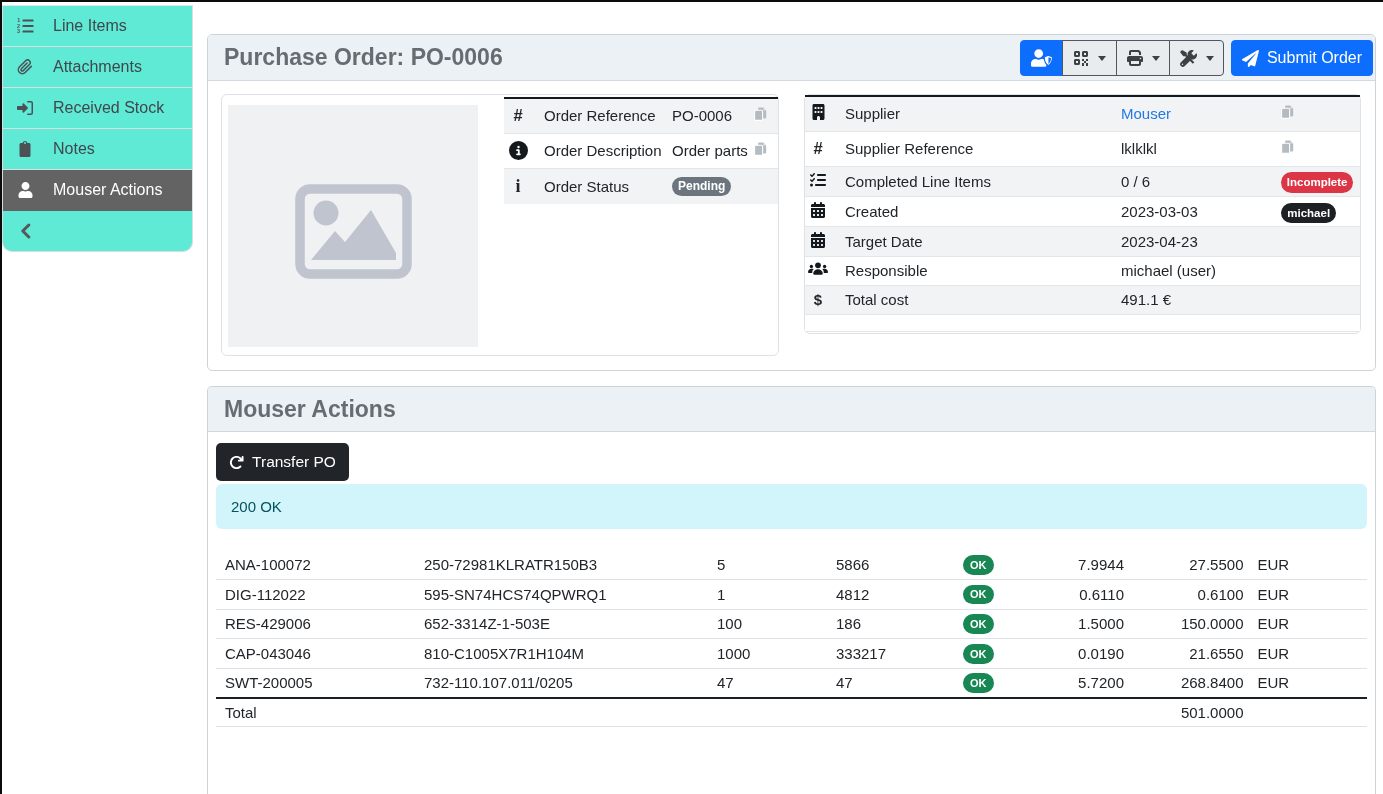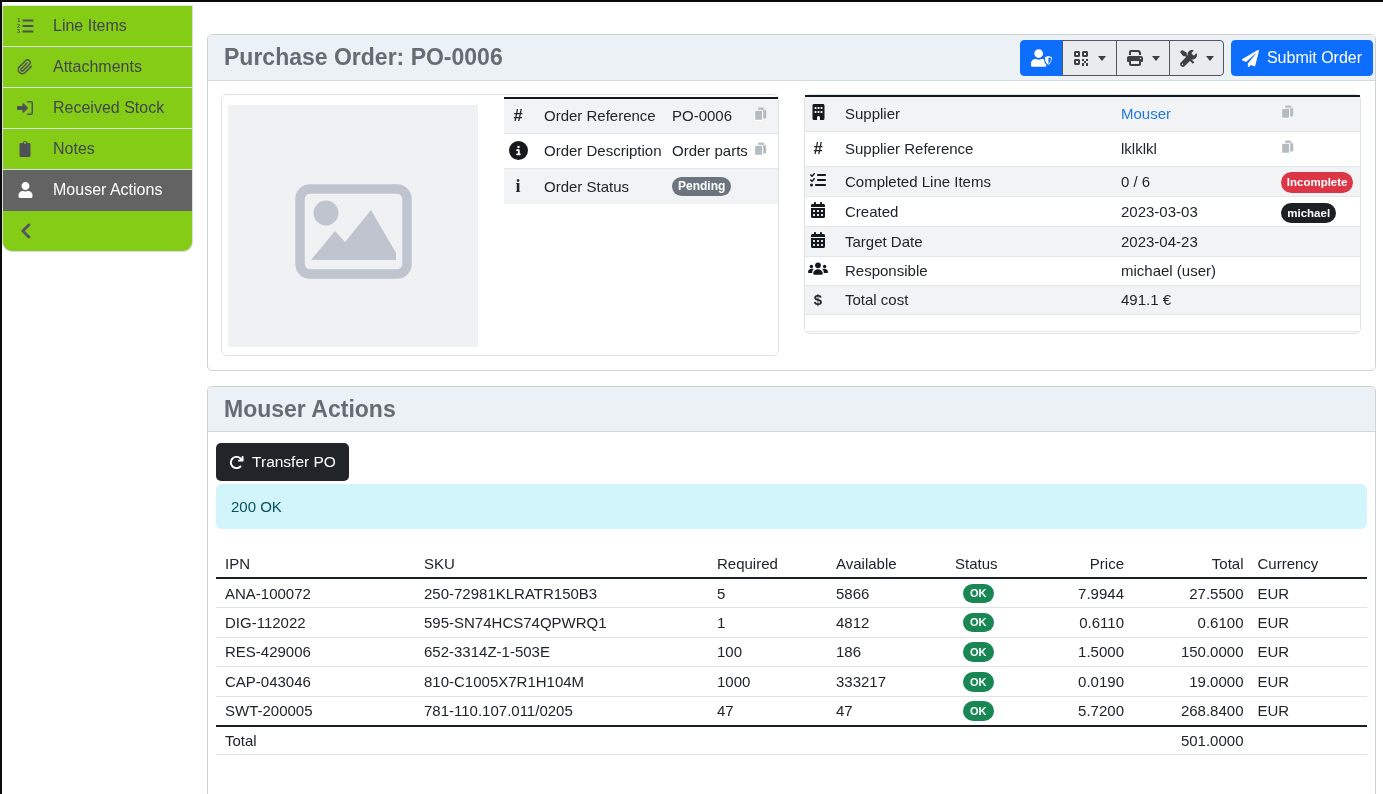--- a/index.html
+++ b/index.html
@@ -8,21 +8,21 @@
   width:1383px; height:794px; position:relative; overflow:hidden;
   background:#fff; font-family:"Liberation Sans", sans-serif;
   -webkit-font-smoothing:antialiased;
 }
 .edge-top {position:absolute; left:0; top:0; width:1383px; height:2px; background:#0b0b0b; z-index:50;}
 .edge-left {position:absolute; left:0; top:0; width:2px; height:794px; background:#0b0b0b; z-index:50;}
 
 
 #sidebar {
   position:absolute; left:2px; top:5px; width:191px;
-  background:#84cc16; border:1px solid #d8dde2; border-top-color:#e2e6ea;
+  background:#5eead4; border:1px solid #d8dde2; border-top-color:#e2e6ea;
   border-radius:0 0 10px 10px;
 }
 .sb-item {
   display:flex; align-items:center; height:41px;
   border-bottom:1px solid #d9dee3; color:#41474d; font-size:16px;
 }
 .sb-item .ic { width:18px; margin-left:13px; margin-right:19px; display:flex; justify-content:center; }
 .sb-item.active { background:#636363; color:#fff; border-color:#636363; }
 .sb-item.last { border-bottom:none; height:40px; border-radius:0 0 9px 9px;}
 
@@ -333,30 +333,20 @@
         <col style="width:199px">
           <col style="width:293px">
           <col style="width:119px">
           <col style="width:116px">
         <col style="width:102px">
           <col style="width:87px">
           <col style="width:119.5px">
           <col style="width:115.5px">
       </colgroup>
       <tbody>
-          <tr>
-            <th>IPN</th>
-            <th>SKU</th>
-            <th>Required</th>
-            <th>Available</th>
-            <th class="st">Status</th>
-            <th class="r">Price</th>
-            <th class="r">Total</th>
-            <th class="cur">Currency</th>
-          </tr>
       <tr>
             <td>ANA-100072</td>
             <td>250-72981KLRATR150B3</td>
             <td>5</td>
             <td>5866</td>
             <td class="st"><span class="badge green">OK</span></td>
             <td class="r">7.9944</td>
             <td class="r">27.5500</td>
             <td class="cur">EUR</td>
           </tr>
@@ -380,26 +370,26 @@
             <td class="r">150.0000</td>
             <td class="cur">EUR</td>
           </tr>
       <tr>
             <td>CAP-043046</td>
             <td>810-C1005X7R1H104M</td>
             <td>1000</td>
             <td>333217</td>
             <td class="st"><span class="badge green">OK</span></td>
             <td class="r">0.0190</td>
-            <td class="r">19.0000</td>
+            <td class="r">21.6550</td>
             <td class="cur">EUR</td>
           </tr>
       <tr class="lastrow">
             <td>SWT-200005</td>
-            <td>781-110.107.011/0205</td>
+            <td>732-110.107.011/0205</td>
             <td>47</td>
             <td>47</td>
             <td class="st"><span class="badge green">OK</span></td>
             <td class="r">5.7200</td>
             <td class="r">268.8400</td>
             <td class="cur">EUR</td>
           </tr>
       <tr class="total">
             <td>Total</td>
             <td></td>

